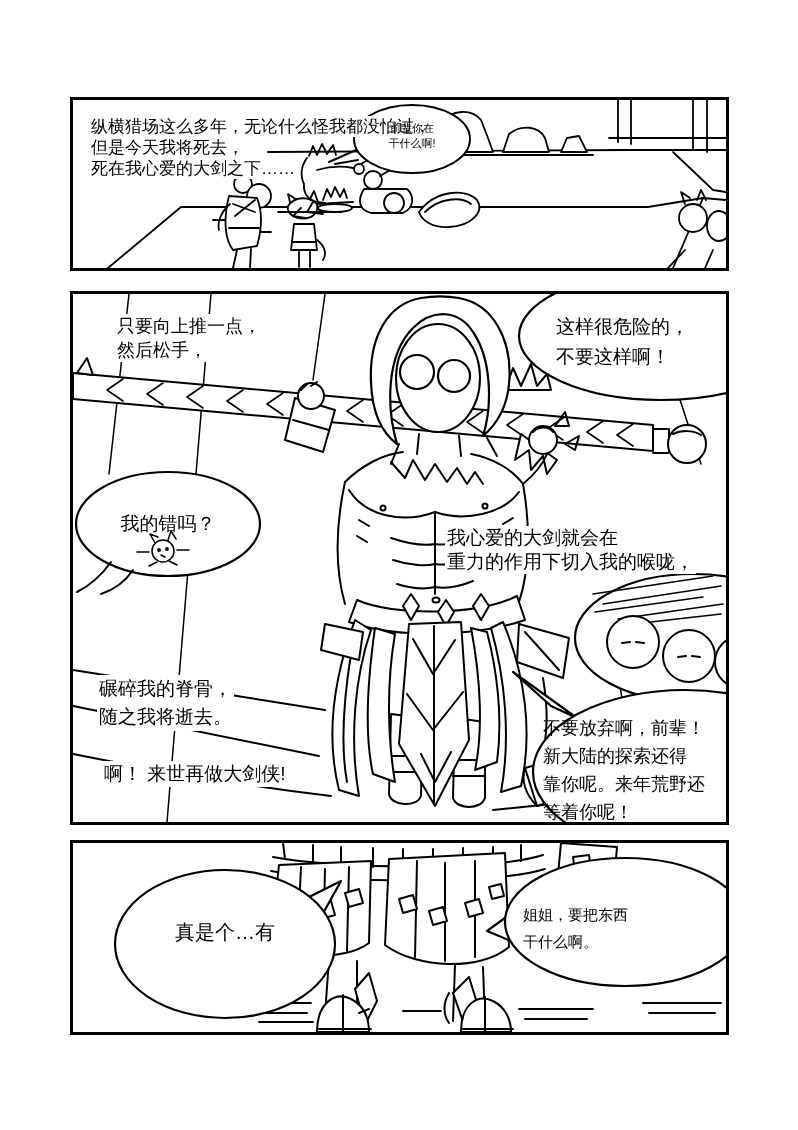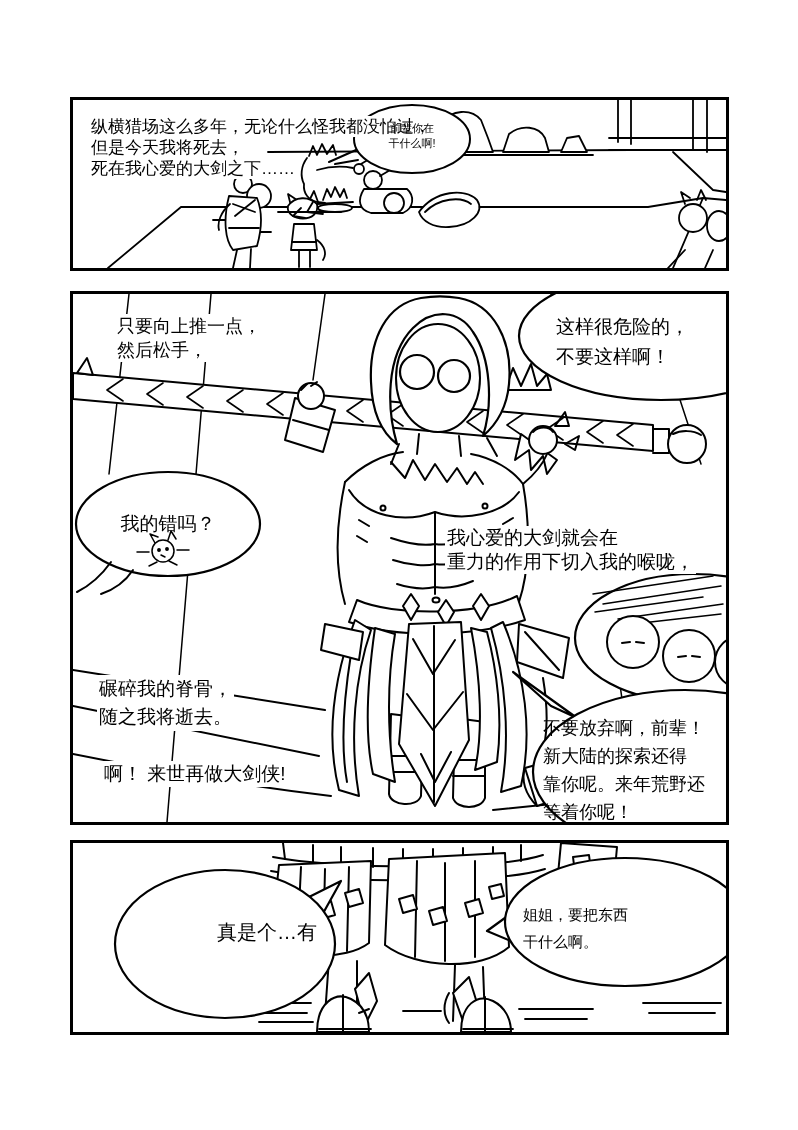--- a/index.html
+++ b/index.html
@@ -16,21 +16,21 @@
   
   .narration{left:16px;top:16px;font-size:17px;line-height:21px;}
   .shout{left:279px;top:21px;width:120px;font-size:11px;line-height:15px;text-align:center;}
   .push{left:42px;top:20px;font-size:18px;line-height:24px;}
   .danger{left:483px;top:18px;font-size:19px;line-height:30px;}
   .myfault{left:10px;top:217px;width:170px;font-size:19px;text-align:center;}
   .sword{left:372px;top:232px;font-size:19px;line-height:24px;}
   .spine{left:24px;top:381px;font-size:19px;line-height:28px;}
   .lament{left:29px;top:467px;font-size:19px;}
   .dontgiveup{left:470px;top:420px;font-size:18px;line-height:28px;}
-  .interesting{left:42px;top:74px;width:220px;font-size:20px;line-height:30px;text-align:center;margin-left:42px;}
+  .interesting{left:42px;top:74px;width:220px;font-size:20px;line-height:30px;text-align:center;}
   .sister{left:450px;top:58px;font-size:15px;line-height:27px;}
 </style>
 </head>
 <body>
 
 <div class="page">
 
   <div class="panel" id="p2">
     <svg width="653" height="528" viewBox="0 0 653 528" fill="none" stroke="#000" stroke-width="2" stroke-linecap="round" stroke-linejoin="round">
       <g stroke-width="1.5">

